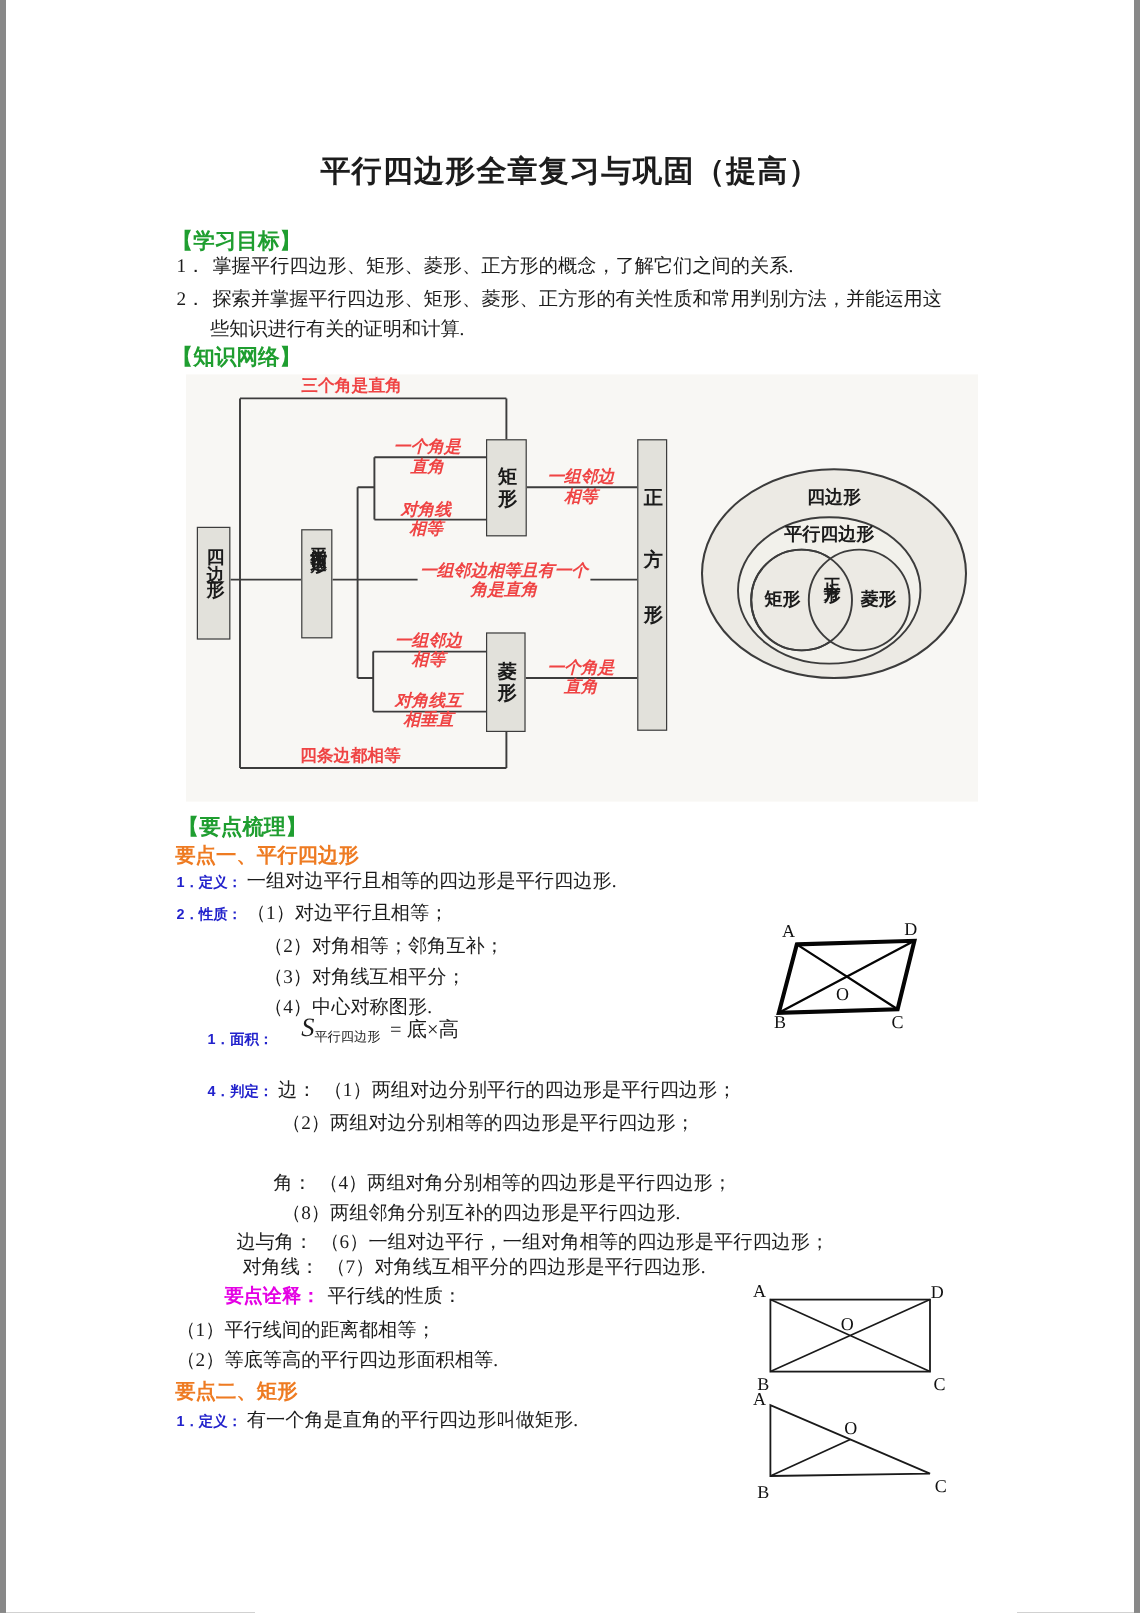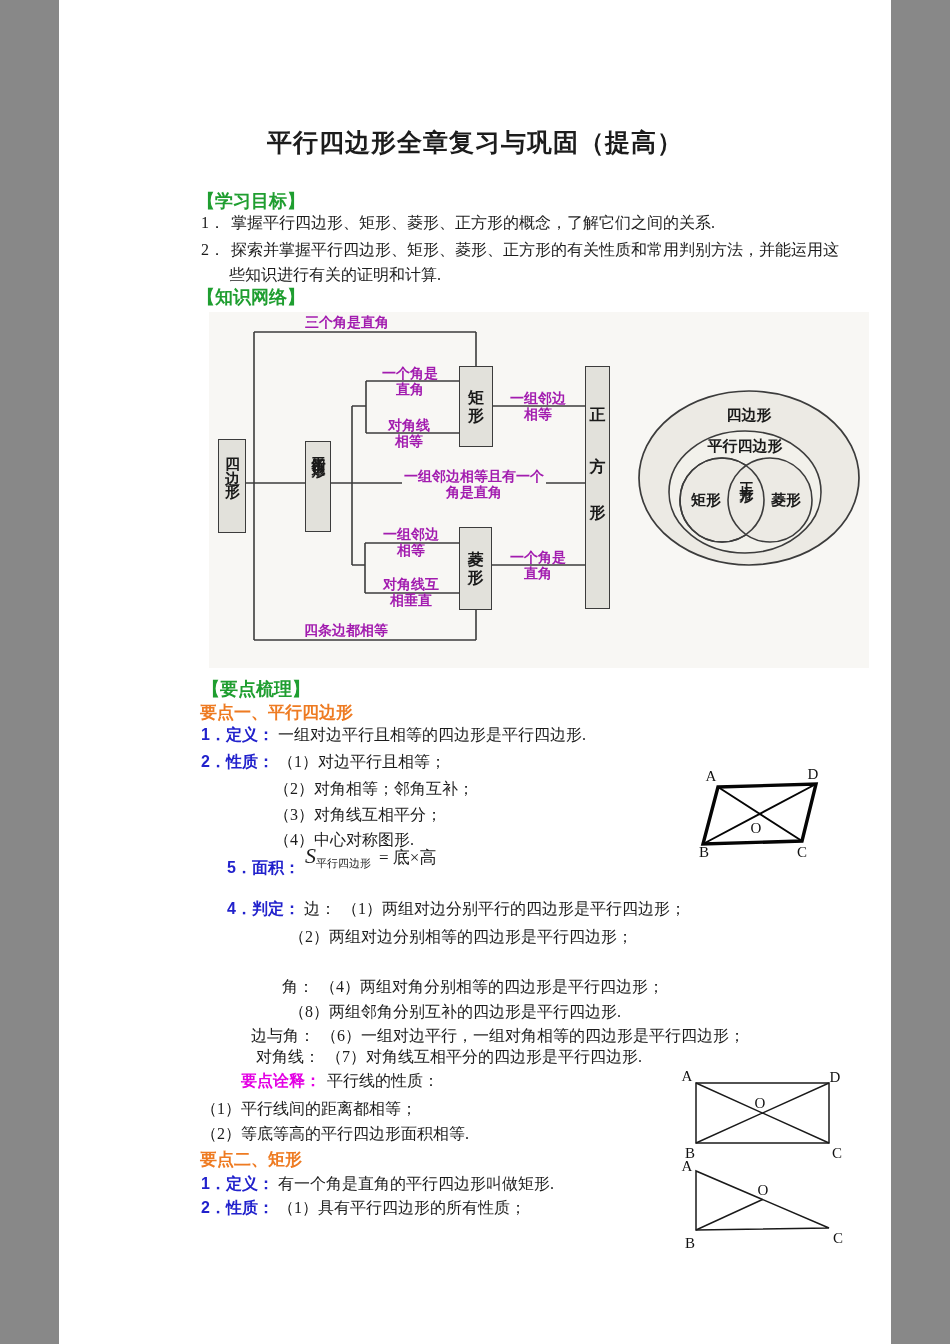--- a/index.html
+++ b/index.html
@@ -1,42 +1,42 @@
 <!DOCTYPE html>
 <html><head>
 <meta charset="utf-8">
 <style>
   html,body{margin:0;padding:0;background:#888;}
   .page{
-    position:relative;width:832px;height:1344px;margin:0 auto;background:#ffffff;
+    position:relative;width:940px;height:1344px;margin:0 auto;background:#ffffff;
     font-family:"Liberation Serif","DejaVu Serif",serif;color:#1c1c1c;overflow:hidden;
   }
   .abs{position:absolute;white-space:nowrap;}
   .t{font-size:16px;line-height:20px;}
   .title{left:0;right:0;text-align:center;font-size:25px;font-weight:bold;letter-spacing:1px;}
   .byline{left:0;right:0;text-align:center;font-size:15px;}
   .green-h{color:#1f9e30;font-weight:bold;font-size:18px;font-family:"Liberation Sans","DejaVu Sans",sans-serif;}
   .orange-h{color:#ee7b22;font-weight:bold;font-size:17px;font-family:"Liberation Sans","DejaVu Sans",sans-serif;}
-  .blue-lbl{color:#2222cc;font-weight:bold;font-size:16px;font-family:"Liberation Sans","DejaVu Sans",sans-serif;margin-right:4px;}
+  .blue-lbl{color:#2222cc;font-weight:bold;font-size:12px;font-family:"Liberation Sans","DejaVu Sans",sans-serif;margin-right:4px;}
   .magenta-lbl{color:#e400e4;font-weight:bold;font-size:16px;font-family:"Liberation Sans","DejaVu Sans",sans-serif;margin-right:6px;}
   .num{margin-right:6px;}
   
   .network{left:150px;top:312px;width:660px;height:356px;background:#f8f7f4;}
   .network svg{position:absolute;left:0;top:0;}
   .fc-node{
     position:absolute;background:#e2e1db;border:1.6px solid #3c3c3c;box-sizing:border-box;
     writing-mode:vertical-rl;text-orientation:upright;
     display:flex;align-items:center;
     font-weight:bold;font-size:15px;line-height:1;color:#1a1a1a;
   }
   .fc-lbl{
     position:absolute;transform:translateX(-50%);text-align:center;
-    font-weight:bold;font-size:14px;line-height:16px;color:#a21caf;white-space:nowrap;
-  }
-  .fc-lbl span{display:block;}
+    font-weight:bold;font-size:14px;line-height:16px;color:#ef4444;white-space:nowrap;
+  }
+  .fc-lbl span{display:block;font-style:italic;}
   .venn-lbl{
     position:absolute;transform:translateX(-50%);text-align:center;
     font-weight:bold;font-size:15px;line-height:16px;color:#1a1a1a;white-space:nowrap;
   }
   .venn-vert{writing-mode:vertical-rl;text-orientation:upright;transform:translateX(-50%);font-size:14px;letter-spacing:4px;}
   
   .fS{font-style:italic;font-size:22px;}
   .fsub{font-size:11px;}
   .feq{font-size:17px;margin-left:8px;}
   
@@ -137,21 +137,21 @@
   <div class="abs t" style="left:142px;top:725px">
     <span class="blue-lbl">1．定义：</span><span>一组对边平行且相等的四边形是平行四边形.</span>
   </div>
   <div class="abs t" style="left:142px;top:752px">
     <span class="blue-lbl">2．性质：</span><span>（1）对边平行且相等；</span>
   </div>
   <div class="abs t" style="left:215px;top:779px">（2）对角相等；邻角互补；</div>
   <div class="abs t" style="left:215px;top:805px">（3）对角线互相平分；</div>
   <div class="abs t" style="left:215px;top:830px">（4）中心对称图形.</div>
 
-  <div class="abs blue-lbl" style="left:168px;top:858px">5．面积：</div>
+  <div class="abs blue-lbl" style="left:168px;top:858px">1．面积：</div>
   <div class="abs" style="left:246px;top:843px">
     <span class="fS">S</span><sub class="fsub">平行四边形</sub><span class="feq">= 底×高</span>
   </div>
 
   <div class="abs t" style="left:168px;top:899px">
     <span class="blue-lbl">4．判定：</span><span class="num">边：</span><span>（1）两组对边分别平行的四边形是平行四边形；</span>
   </div>
   <div class="abs t" style="left:230px;top:927px">（2）两组对边分别相等的四边形是平行四边形；</div>
   <div class="abs t" style="left:223px;top:977px">
     <span class="num">角：</span><span>（4）两组对角分别相等的四边形是平行四边形；</span>
@@ -166,23 +166,20 @@
 
   <div class="abs t" style="left:182px;top:1071px">
     <span class="magenta-lbl">要点诠释：</span><span>平行线的性质：</span>
   </div>
   <div class="abs t" style="left:142px;top:1099px">（1）平行线间的距离都相等；</div>
   <div class="abs t" style="left:142px;top:1124px">（2）等底等高的平行四边形面积相等.</div>
 
   <div class="abs orange-h" style="left:141px;top:1148px">要点二、矩形</div>
   <div class="abs t" style="left:142px;top:1174px">
     <span class="blue-lbl">1．定义：</span><span>有一个角是直角的平行四边形叫做矩形.</span>
-  </div>
-  <div class="abs t" style="left:142px;top:1198px">
-    <span class="blue-lbl">2．性质：</span><span>（1）具有平行四边形的所有性质；</span>
   </div>
 
   <svg class="geo" style="left:630px;top:763px" width="150" height="100" viewBox="0 0 150 100">
     <polygon points="29,24 127,21 113,78 14,81" fill="none" stroke="#050505" stroke-width="3.4"></polygon>
     <path d="M29,24 L113,78 M14,81 L127,21" fill="none" stroke="#050505" stroke-width="1.9"></path>
     <text x="22" y="18" text-anchor="middle">A</text>
     <text x="124" y="16" text-anchor="middle">D</text>
     <text x="15" y="94" text-anchor="middle">B</text>
     <text x="113" y="94" text-anchor="middle">C</text>
     <text x="67" y="70" text-anchor="middle">O</text>

